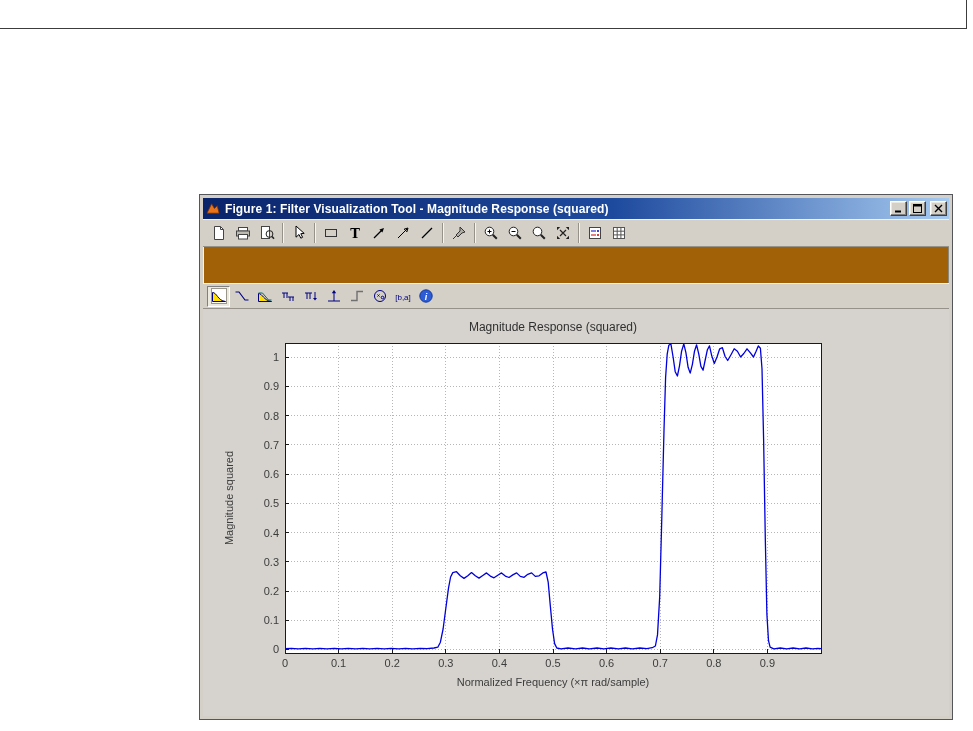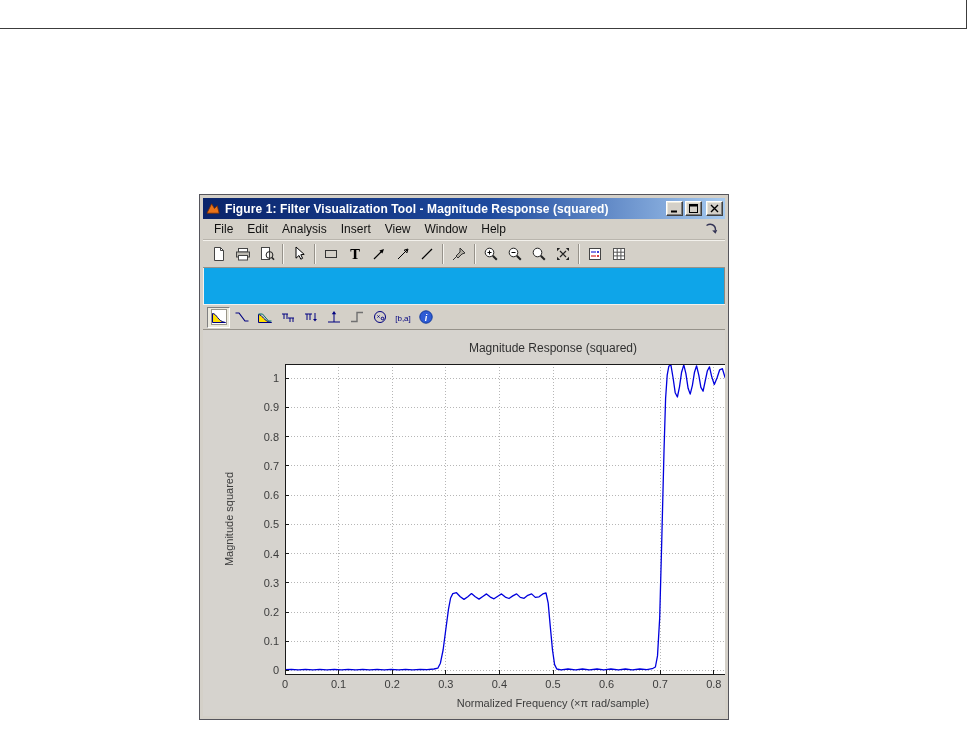--- a/index.html
+++ b/index.html
@@ -2,22 +2,22 @@
 <html><head>
 <meta charset="utf-8">
 <style>
   * { margin:0; padding:0; box-sizing:border-box; }
   body { background:#888; font-family:"Liberation Sans", sans-serif; }
   .page { position:relative; width:973px; height:731px; background:#ffffff; overflow:hidden; }
   .page-topline { position:absolute; left:0; top:28px; width:967px; height:1px; background:#3c3c3c; }
   .page-rightline { position:absolute; left:966px; top:0; width:1px; height:29px; background:#3c3c3c; }
 
   
-  .window { position:absolute; left:200px; top:195px; width:528px; height:524px;
-            background:#0ea5e9; border:3px solid #d4d0c8; outline:1px solid #55555c;
+  .window { position:absolute; left:200px; top:195px; width:752px; height:524px;
+            background:#a16207; border:3px solid #d4d0c8; outline:1px solid #55555c;
             box-shadow: inset 1px 1px 0 #f4f2ee, inset -1px -1px 0 #8a877f;
             display:flex; flex-direction:column; }
   .titlebar { height:21px; flex:0 0 21px; display:flex; align-items:center; padding:0 2px 0 3px;
               background:linear-gradient(90deg,#0a246a 0%,#1e4a9e 55%,#a6caf0 100%); }
   .app-icon { width:15px; height:15px; margin-right:4px; display:inline-flex; }
   .title-text { flex:1; color:#ffffff; font-size:12px; font-weight:bold; white-space:nowrap;
                 overflow:hidden; letter-spacing:0.1px; }
   .win-buttons { display:flex; gap:2px; }
   .winbtn { width:17px; height:15px; background:#d4d0c8; border:1px solid;
             border-color:#ffffff #404040 #404040 #ffffff;
@@ -77,37 +77,20 @@
             </svg>
         </button>
         <button class="winbtn close">
           <svg width="9" height="9" viewBox="0 0 9 9">
               <path d="M1 1l7 7M8 1l-7 7" stroke="#000" stroke-width="1.4"></path>
             </svg>
         </button>
       </span>
     </div>
 
-    <div class="menubar">
-      <span class="menu-items" id="menu-items">
-          <span class="menu-item">File</span>
-          <span class="menu-item">Edit</span>
-          <span class="menu-item">Analysis</span>
-          <span class="menu-item">Insert</span>
-          <span class="menu-item">View</span>
-          <span class="menu-item">Window</span>
-          <span class="menu-item">Help</span>
-        </span>
-      <span class="dock-icon">
-        <svg width="16" height="16" viewBox="0 0 16 16">
-          <path d="M3.5 4.5c4-2.5 9-1 9 4.5" fill="none" stroke="#333355" stroke-width="1.4"></path>
-          <path d="M12.5 12.8l-3.3-3.2 5-.6z" fill="#333355"></path>
-        </svg>
-      </span>
-    </div>
 
     <div class="toolbar toolbar-main">
       <button class="tb-btn">
         <svg width="16" height="16" viewBox="0 0 16 16">
           <path d="M3.5 1.5h6l3 3v10h-9z" fill="#fff" stroke="#444"></path>
             <path d="M9.5 1.5v3h3" fill="none" stroke="#444"></path>
         </svg>
       </button>
       <button class="tb-btn">
         <svg width="16" height="16" viewBox="0 0 16 16">

